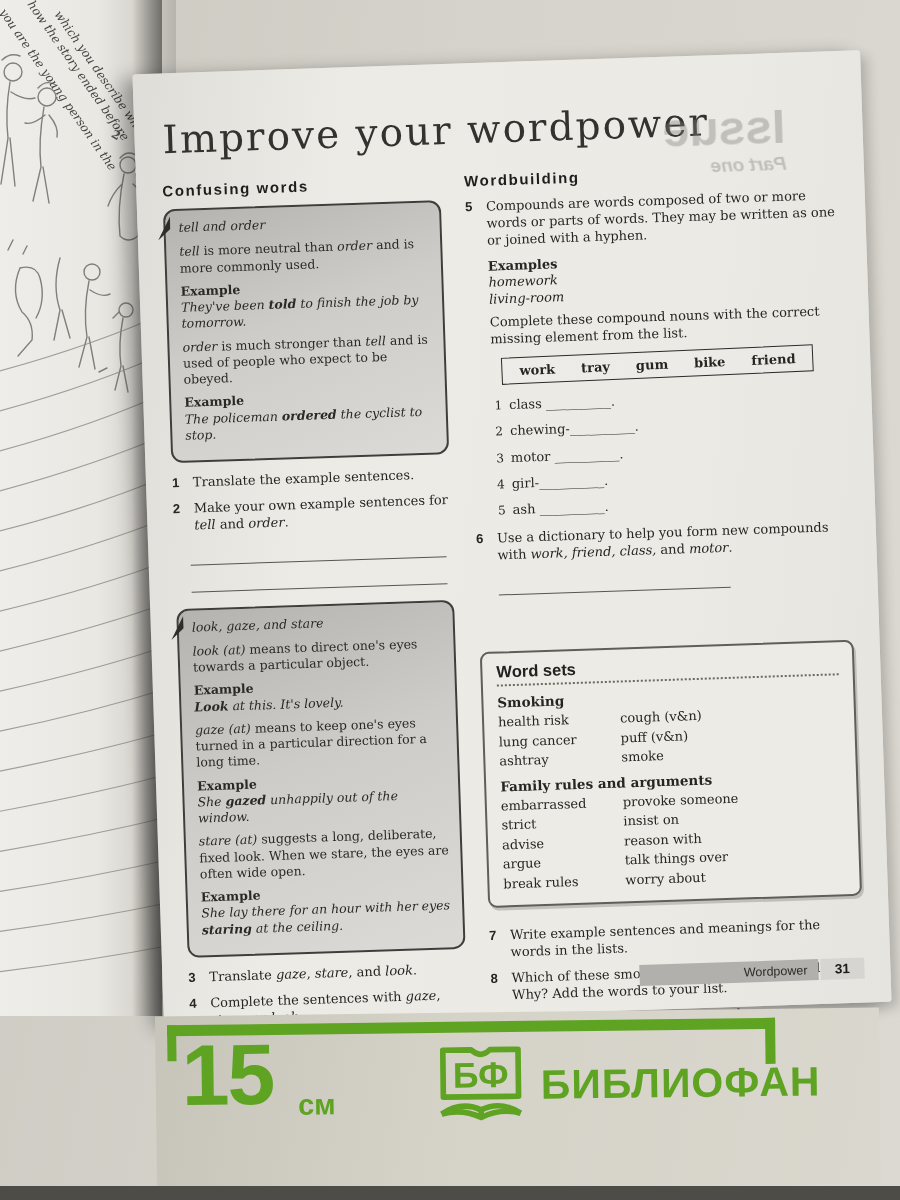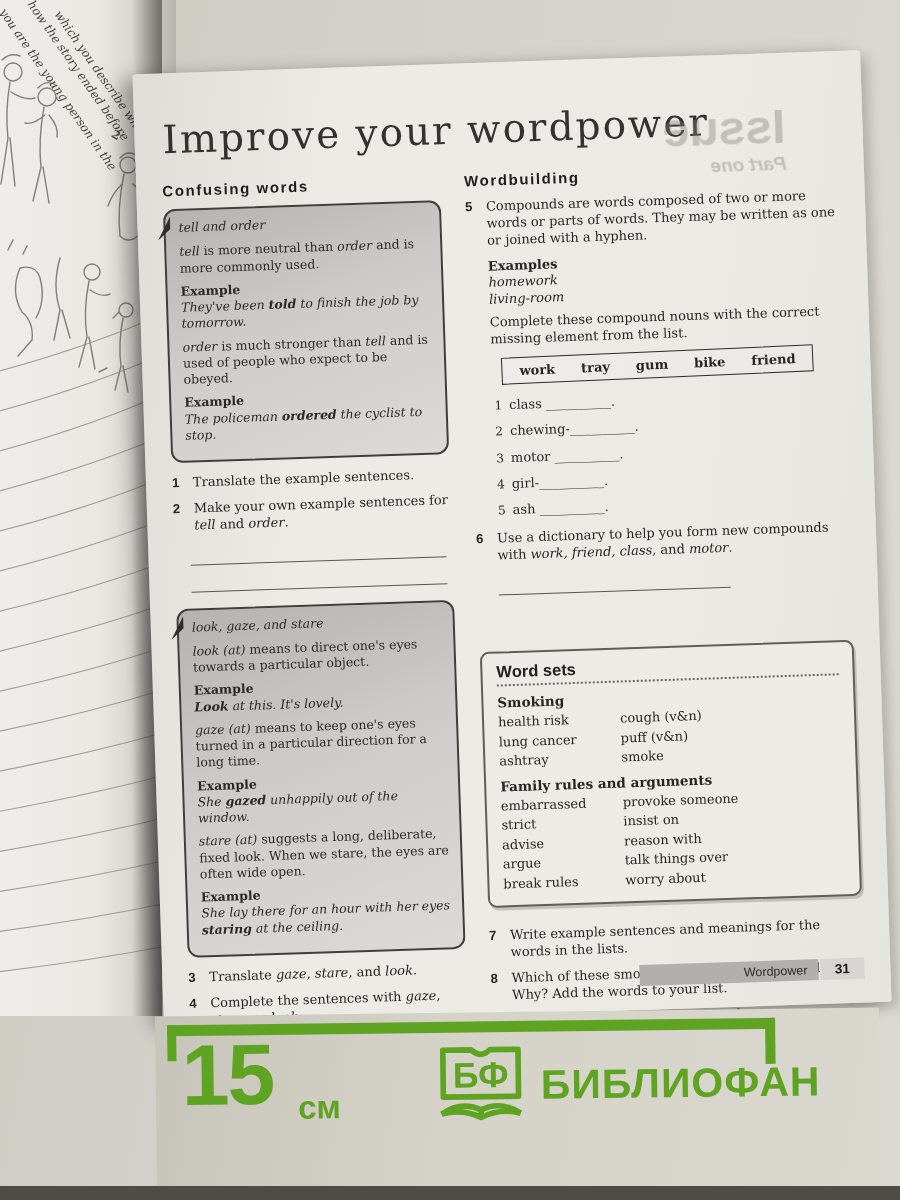--- a/index.html
+++ b/index.html
@@ -87,21 +87,21 @@
 
   
   .ruler{position:absolute;left:156px;top:1012px;width:724px;height:176px;z-index:4;
          background:linear-gradient(100deg,#c7c4ba 0%,#d5d2c8 40%,#dad7ce 100%);transform:rotate(-.7deg);}
   .rbar{position:absolute;left:12px;top:9px;width:608px;height:11px;background:#5ea321;}
   .rbar .tickL{position:absolute;left:0;top:0;width:9px;height:36px;background:#5ea321;}
   .rbar .tickR{position:absolute;right:0;top:0;width:10px;height:46px;background:#5ea321;}
   .r15{position:absolute;left:26px;top:16px;color:#5ea321;font-family:"Liberation Sans","DejaVu Sans",sans-serif;
        font-weight:bold;font-size:86px;line-height:1;letter-spacing:-2px;}
   .runit{position:absolute;left:142px;top:74px;color:#5ea321;font-family:"Liberation Sans","DejaVu Sans",sans-serif;
-       font-weight:bold;font-size:33px;}
+       font-weight:bold;font-size:29px;}
   .logo{position:absolute;left:278px;top:26px;display:flex;align-items:center;gap:13px;color:#5ea321;}
   .logo-name{font-family:"Liberation Sans","DejaVu Sans",sans-serif;font-weight:bold;font-size:41px;letter-spacing:1px;}
 
   .table-strip{position:absolute;left:0;top:1186px;width:900px;height:14px;background:#4e4c47;z-index:5;}
 </style>
 </head>
 <body>
 
 <div class="scene">
 

